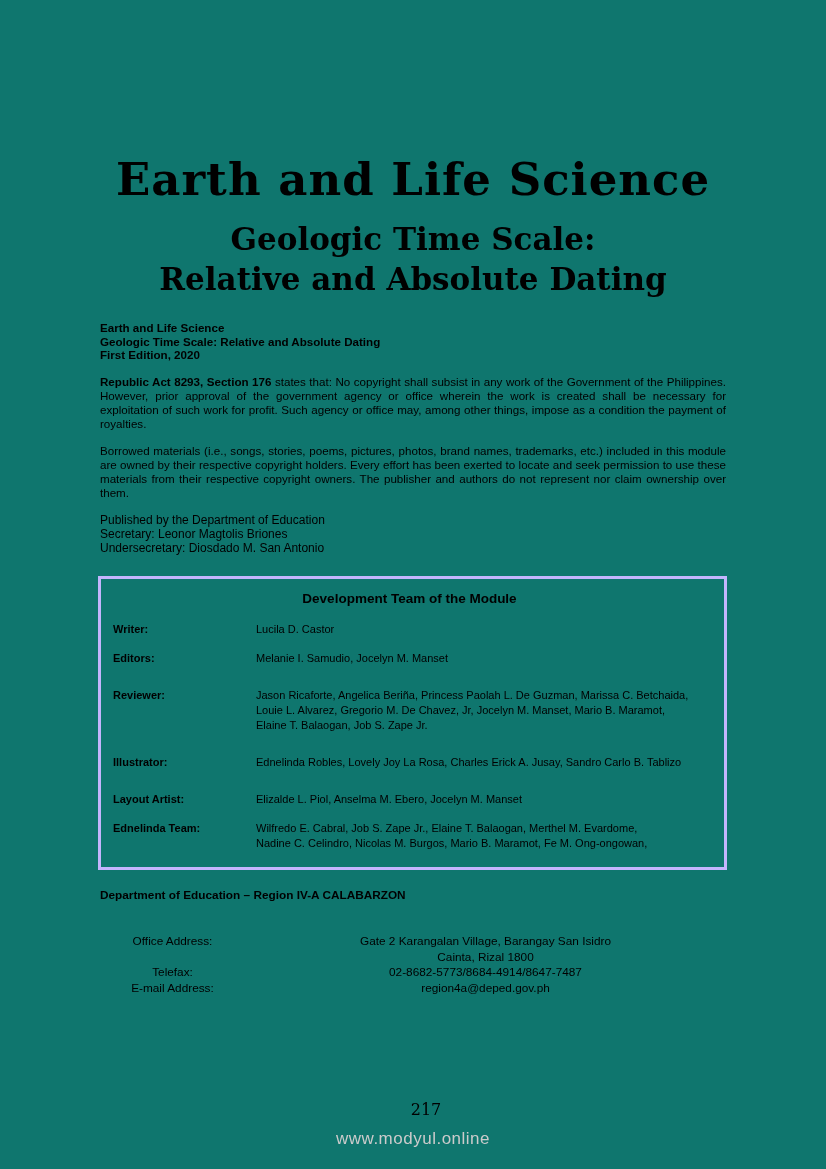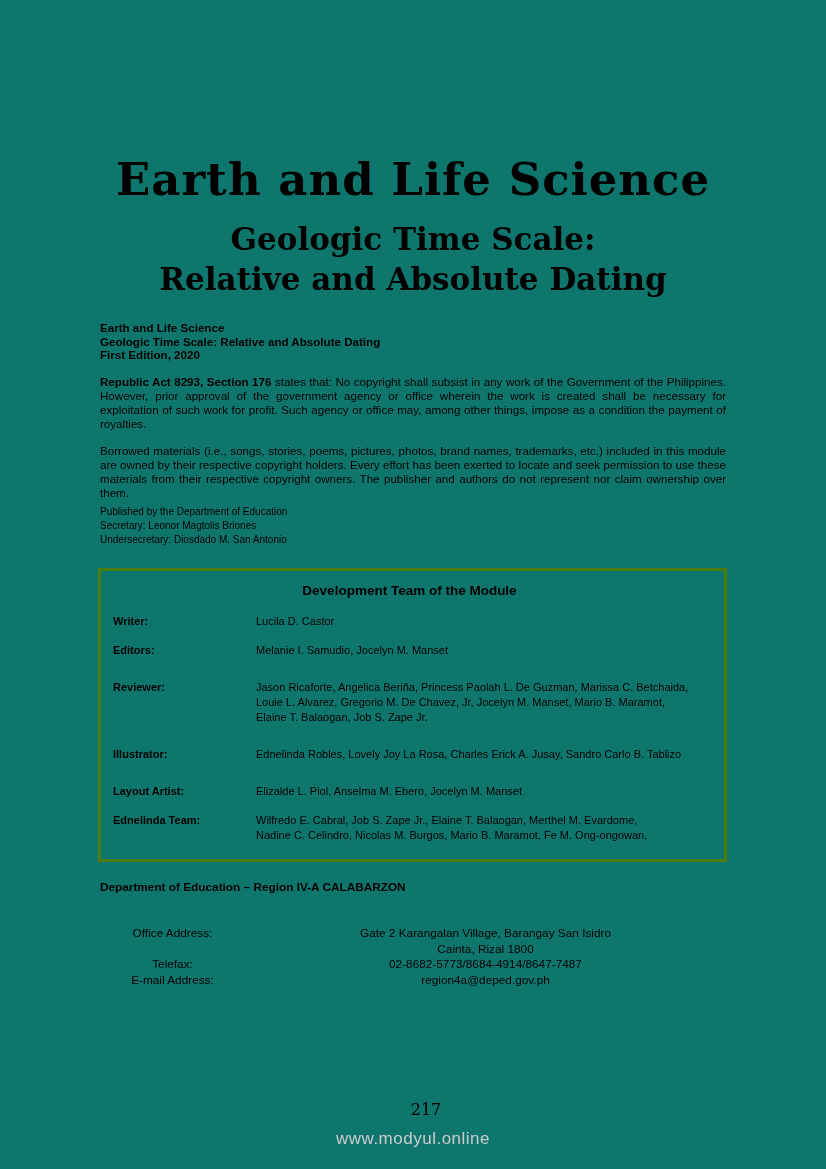--- a/index.html
+++ b/index.html
@@ -37,27 +37,27 @@
   .meta-block { margin-top: 22px; font-size: 11.6px; line-height: 13.6px; font-weight: 700; }
 
   .para {
     margin-top: 13px;
     font-size: 11.6px;
     line-height: 14px;
     text-align: justify;
   }
   .para .lead { font-weight: 700; }
 
-  .publisher-block { margin-top: 5px; font-size: 10px; line-height: 14.2px; }
+  .publisher-block { margin-top: 13px; font-size: 12px; line-height: 14.2px; }
 
   .team-box {
     margin-top: 21px;
     margin-left: -2px;
     width: 629px;
-    border: 3px solid #4d7c0f;
+    border: 3px solid #c4b5fd;
     padding: 12px 18px 14px 12px;
   }
   .team-heading {
     text-align: center;
     font-weight: 700;
     font-size: 13.5px;
     margin-bottom: 16px;
   }
   .team-row {
     display: grid;

